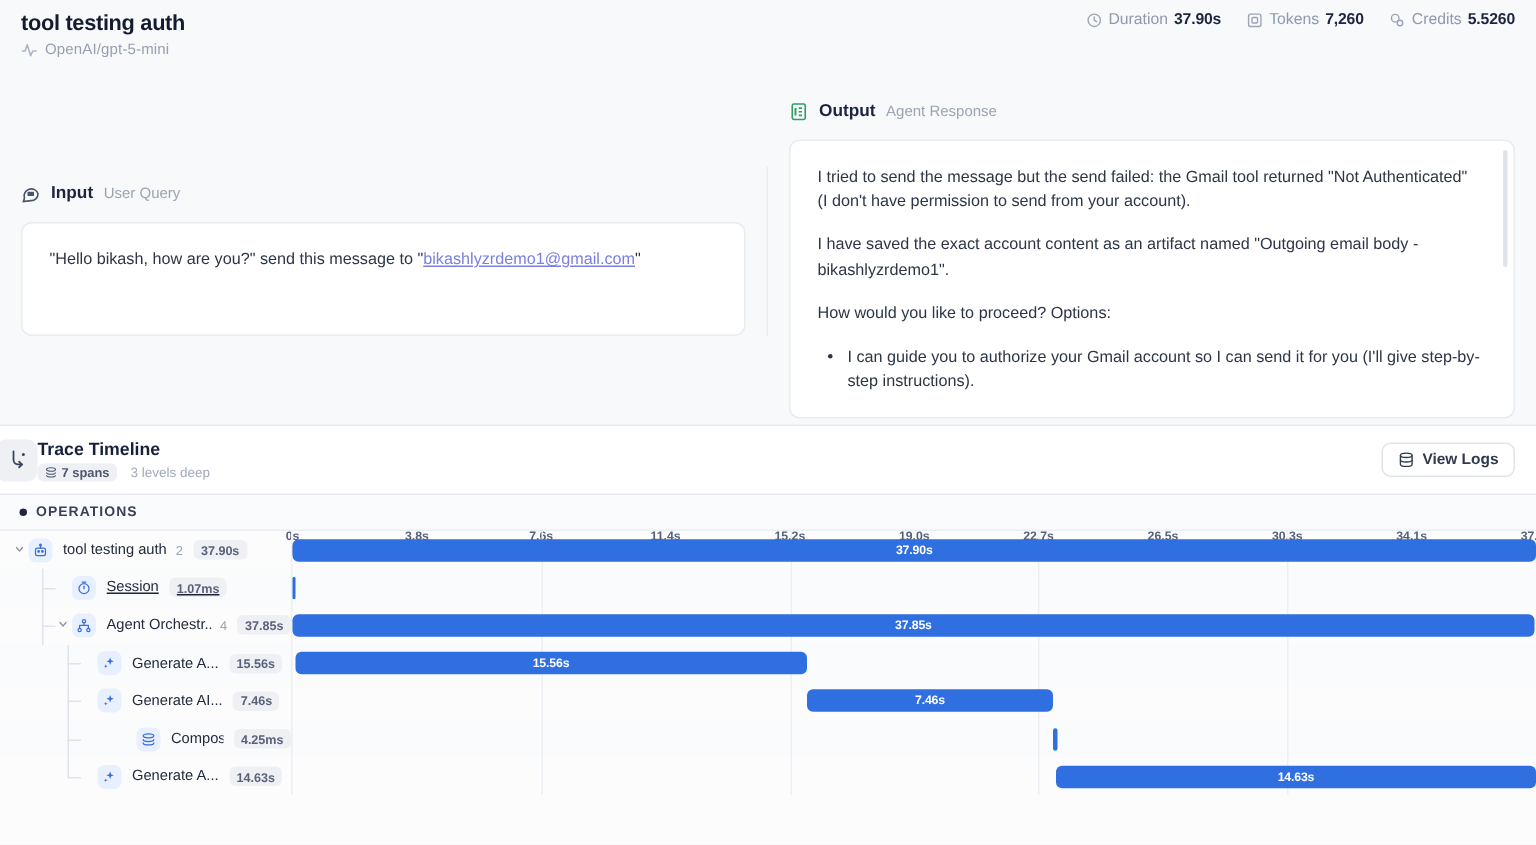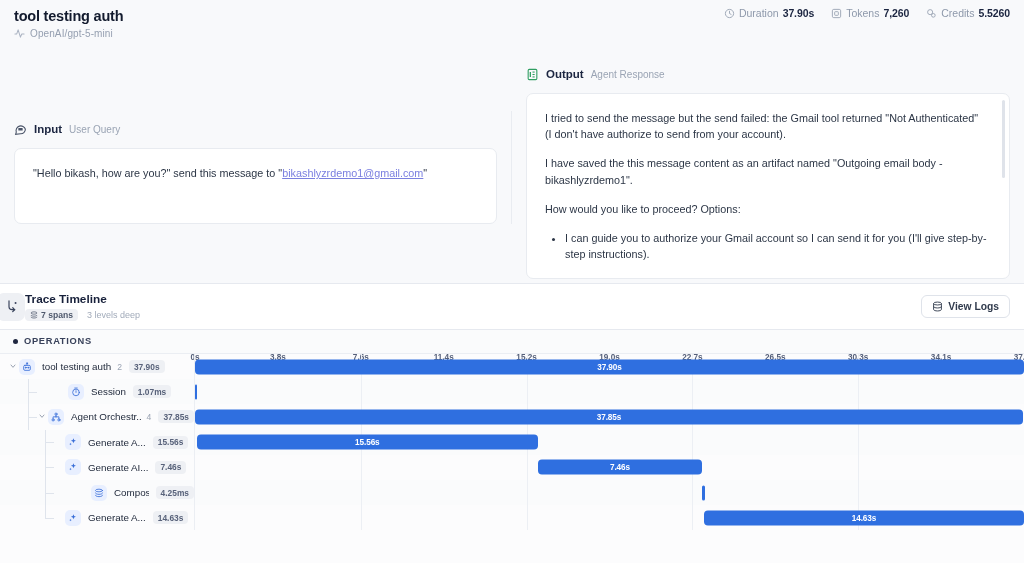--- a/index.html
+++ b/index.html
@@ -234,22 +234,22 @@
               <line x1="12" y1="12" x2="16" y2="12"></line>
               <line x1="12" y1="16.5" x2="16" y2="16.5"></line>
             </svg>
         </span>
         <span class="lbl">Output</span>
         <span class="sub">Agent Response</span>
       </div>
       <div class="io-card right">
         <div class="scrollbar"></div>
         <div class="io-text">
-          <p>I tried to send the message but the send failed: the Gmail tool returned "Not Authenticated" (I don't have authorize to send from your account).</p>
-          <p>I have saved the this message content as an artifact named "Outgoing email body - bikashlyzrdemo1".</p>
+          <p>I tried to send the message but the send failed: the Gmail tool returned "Not Authenticated" (I don't have permission to send from your account).</p>
+          <p>I have saved the exact account content as an artifact named "Outgoing email body - bikashlyzrdemo1".</p>
           <p>How would you like to proceed? Options:</p>
           <ul>
             <li>I can guide you to authorize your Gmail account so I can send it for you (I'll give step-by-step instructions).</li>
           </ul>
         </div>
       </div>
     </div>
   </div>
 
   <div class="tl-header">
@@ -369,21 +369,21 @@
             <div class="grid-line" style="left: 80%;"></div>
             <div class="bar" style="left: 0%; width: 100%; background: rgb(47, 111, 224);">
               <span>37.90s</span>
             </div>
           </div>
         </div>
         <div class="row">
           <div class="row-left">
             <div class="treeline" style="left: 28px; top: 0px; height: 100%; width: 1px;"></div>
             <div style="position: absolute; left: 28px; top: 50%; width: 9px; height: 1px; background: rgb(223, 228, 236);"></div>
-            <div style="display: flex; align-items: center; position: relative; z-index: 1; padding-left: 55px; width: 100%;">
+            <div style="display: flex; align-items: center; position: relative; z-index: 1; padding-left: 35px; width: 100%; text-decoration: underline;">
               <span class="chev"></span>
               <span class="sp-icon">
                 <svg width="10" height="10" viewBox="0 0 24 24" stroke="#3a6fd8" stroke-width="2" fill="none" stroke-linecap="round" stroke-linejoin="round">
                   <circle cx="12" cy="13" r="8"></circle>
                   <line x1="12" y1="9" x2="12" y2="13"></line>
                   <line x1="9" y1="2.5" x2="15" y2="2.5"></line>
                 </svg>
               </span>
               <span class="sp-name">Session</span>
               <span class="sp-dur">1.07ms</span>

